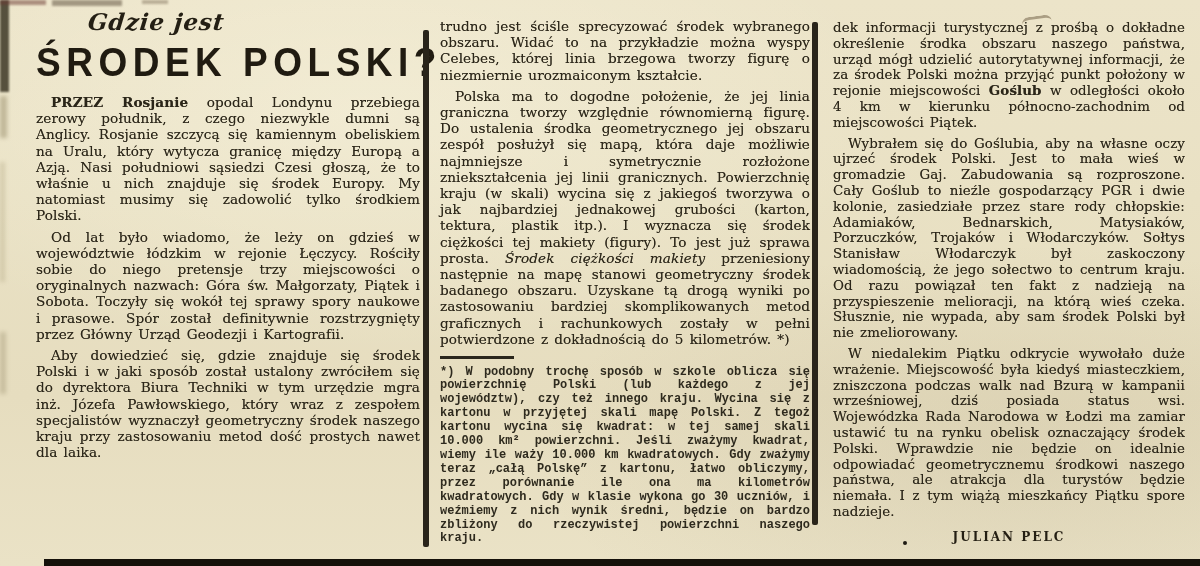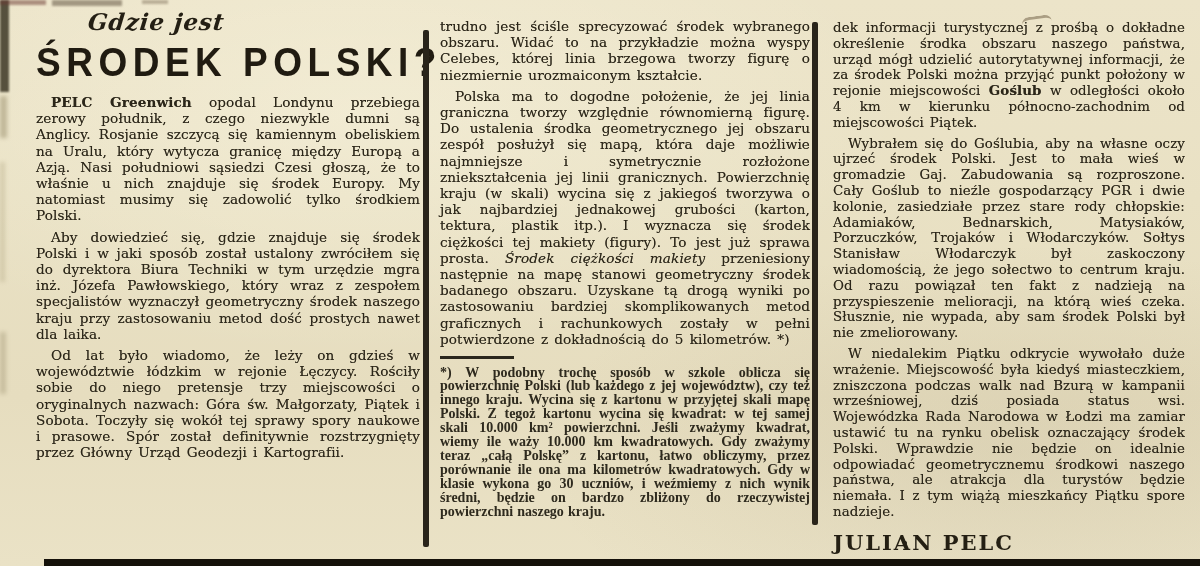--- a/index.html
+++ b/index.html
@@ -33,27 +33,27 @@
     font-family:"Liberation Sans", sans-serif;font-weight:700;
     font-size:37px;line-height:44px;letter-spacing:5.5px;white-space:nowrap;
     transform:scale(1.0,1.12);transform-origin:left top;color:#201b11;
     margin-top:2px;
   }
   .divider{position:absolute;background:#29241a;border-radius:2px;}
   .d1{left:423px;top:30px;width:6px;height:517px;}
   .d2{left:812px;top:22px;width:6px;height:503px;}
   .footnote-rule{width:74px;height:2.5px;background:#2a261c;margin:9px 0 7px 0;}
   p.footnote{
-    font-family:Liberation Serif, serif;font-weight:bold;
-    font-size:14px;line-height:13.9px;word-spacing:.6px;letter-spacing:0;
+    font-family:Liberation Mono, monospace;font-weight:bold;
+    font-size:12px;line-height:13.9px;word-spacing:.6px;letter-spacing:0;
     text-shadow:none;color:#2e2a1e;
   }
   .byline{
-    position:absolute;top:530px;left:833px;width:352px;text-align:left;
-    font-family:"DejaVu Serif", serif;font-weight:bold;font-size:21px;
+    position:absolute;top:530px;left:833px;width:352px;text-align:center;
+    font-family:"DejaVu Serif", serif;font-weight:bold;font-size:12px;
     letter-spacing:2px;color:#241f13;
   }
   .bottom-bar{position:absolute;left:44px;top:559px;width:1156px;height:7px;background:#15110a;}
   .artifact{position:absolute;pointer-events:none;}
   .corner-mark{left:0;top:0;width:9px;height:92px;background:#35301f;opacity:.82;filter:blur(.8px);}
   .corner-tint{left:0;top:0;width:46px;height:5px;background:#6b3a33;opacity:.5;filter:blur(1px);}
   .smudge1{left:0;top:96px;width:7px;height:42px;background:#9a8f6d;opacity:.55;filter:blur(2px);}
   .smudge2{left:0;top:162px;width:5px;height:120px;background:#b0a582;opacity:.4;filter:blur(2px);}
   .smudge3{left:0;top:332px;width:6px;height:62px;background:#8d8260;opacity:.35;filter:blur(2px);}
   .top-smudge{left:52px;top:0;width:70px;height:6px;background:#5a4c3a;opacity:.5;filter:blur(1px);}
@@ -75,23 +75,23 @@
   <div class="artifact top-smudge"></div>
   <div class="artifact top-smudge2"></div>
   <div class="artifact squiggle"></div>
   <div class="artifact stray-dot"></div>
 
   <div class="col col1">
     <div class="title-block">
       <div class="script-title">Gdzie jest</div>
       <div class="main-title">ŚRODEK POLSKI?</div>
     </div>
-    <p class="indent"><span class="b">PELC Greenwich</span><span> opodal Londynu przebiega zerowy południk, z czego niezwykle dumni są Anglicy. Rosjanie szczycą się kamiennym obeliskiem na Uralu, który wytycza granicę między Europą a Azją. Nasi południowi sąsiedzi Czesi głoszą, że to właśnie u nich znajduje się środek Europy. My natomiast musimy się zadowolić tylko środkiem Polski.</span></p>
+    <p class="indent"><span class="b">PRZEZ Rosjanie</span><span> opodal Londynu przebiega zerowy południk, z czego niezwykle dumni są Anglicy. Rosjanie szczycą się kamiennym obeliskiem na Uralu, który wytycza granicę między Europą a Azją. Nasi południowi sąsiedzi Czesi głoszą, że to właśnie u nich znajduje się środek Europy. My natomiast musimy się zadowolić tylko środkiem Polski.</span></p>
+    <p class="indent">Od lat było wiadomo, że leży on gdzieś w województwie łódzkim w rejonie Łęczycy. Rościły sobie do niego pretensje trzy miejscowości o oryginalnych nazwach: Góra św. Małgorzaty, Piątek i Sobota. Toczyły się wokół tej sprawy spory naukowe i prasowe. Spór został definitywnie rozstrzygnięty przez Główny Urząd Geodezji i Kartografii.</p>
     <p class="indent">Aby dowiedzieć się, gdzie znajduje się środek Polski i w jaki sposób został ustalony zwróciłem się do dyrektora Biura Techniki w tym urzędzie mgra inż. Józefa Pawłowskiego, który wraz z zespołem specjalistów wyznaczył geometryczny środek naszego kraju przy zastosowaniu metod dość prostych nawet dla laika.</p>
-    <p class="indent">Od lat było wiadomo, że leży on gdzieś w województwie łódzkim w rejonie Łęczycy. Rościły sobie do niego pretensje trzy miejscowości o oryginalnych nazwach: Góra św. Małgorzaty, Piątek i Sobota. Toczyły się wokół tej sprawy spory naukowe i prasowe. Spór został definitywnie rozstrzygnięty przez Główny Urząd Geodezji i Kartografii.</p>
   </div>
 
   <div class="divider d1"></div>
 
   <div class="col col2">
     <p>trudno jest ściśle sprecyzować środek wybranego obszaru. Widać to na przykładzie można wyspy Celebes, której linia brzegowa tworzy figurę o niezmiernie urozmaiconym kształcie.</p>
     <p class="indent"><span>Polska ma to dogodne położenie, że jej linia graniczna tworzy względnie równomierną figurę. Do ustalenia środka geometrycznego jej obszaru zespół posłużył się mapą, która daje możliwie najmniejsze i symetrycznie rozłożone zniekształcenia jej linii granicznych. Powierzchnię kraju (w skali) wycina się z jakiegoś tworzywa o jak najbardziej jednakowej grubości (karton, tektura, plastik itp.). I wyznacza się środek ciężkości tej makiety (figury). To jest już sprawa prosta. </span><span class="i">Środek ciężkości makiety</span><span> przeniesiony następnie na mapę stanowi geometryczny środek badanego obszaru. Uzyskane tą drogą wyniki po zastosowaniu bardziej skomplikowanych metod graficznych i rachunkowych zostały w pełni potwierdzone z dokładnością do 5 kilometrów. *)</span></p>
     <div class="footnote-rule"></div>
     <p class="footnote">*) W podobny trochę sposób w szkole oblicza się powierzchnię Polski (lub każdego z jej województw), czy też innego kraju. Wycina się z kartonu w przyjętej skali mapę Polski. Z tegoż kartonu wycina się kwadrat: w tej samej skali 10.000 km² powierzchni. Jeśli zważymy kwadrat, wiemy ile waży 10.000 km kwadratowych. Gdy zważymy teraz „całą Polskę” z kartonu, łatwo obliczymy, przez porównanie ile ona ma kilometrów kwadratowych. Gdy w klasie wykona go 30 uczniów, i weźmiemy z nich wynik średni, będzie on bardzo zbliżony do rzeczywistej powierzchni naszego kraju.</p>
   </div>

